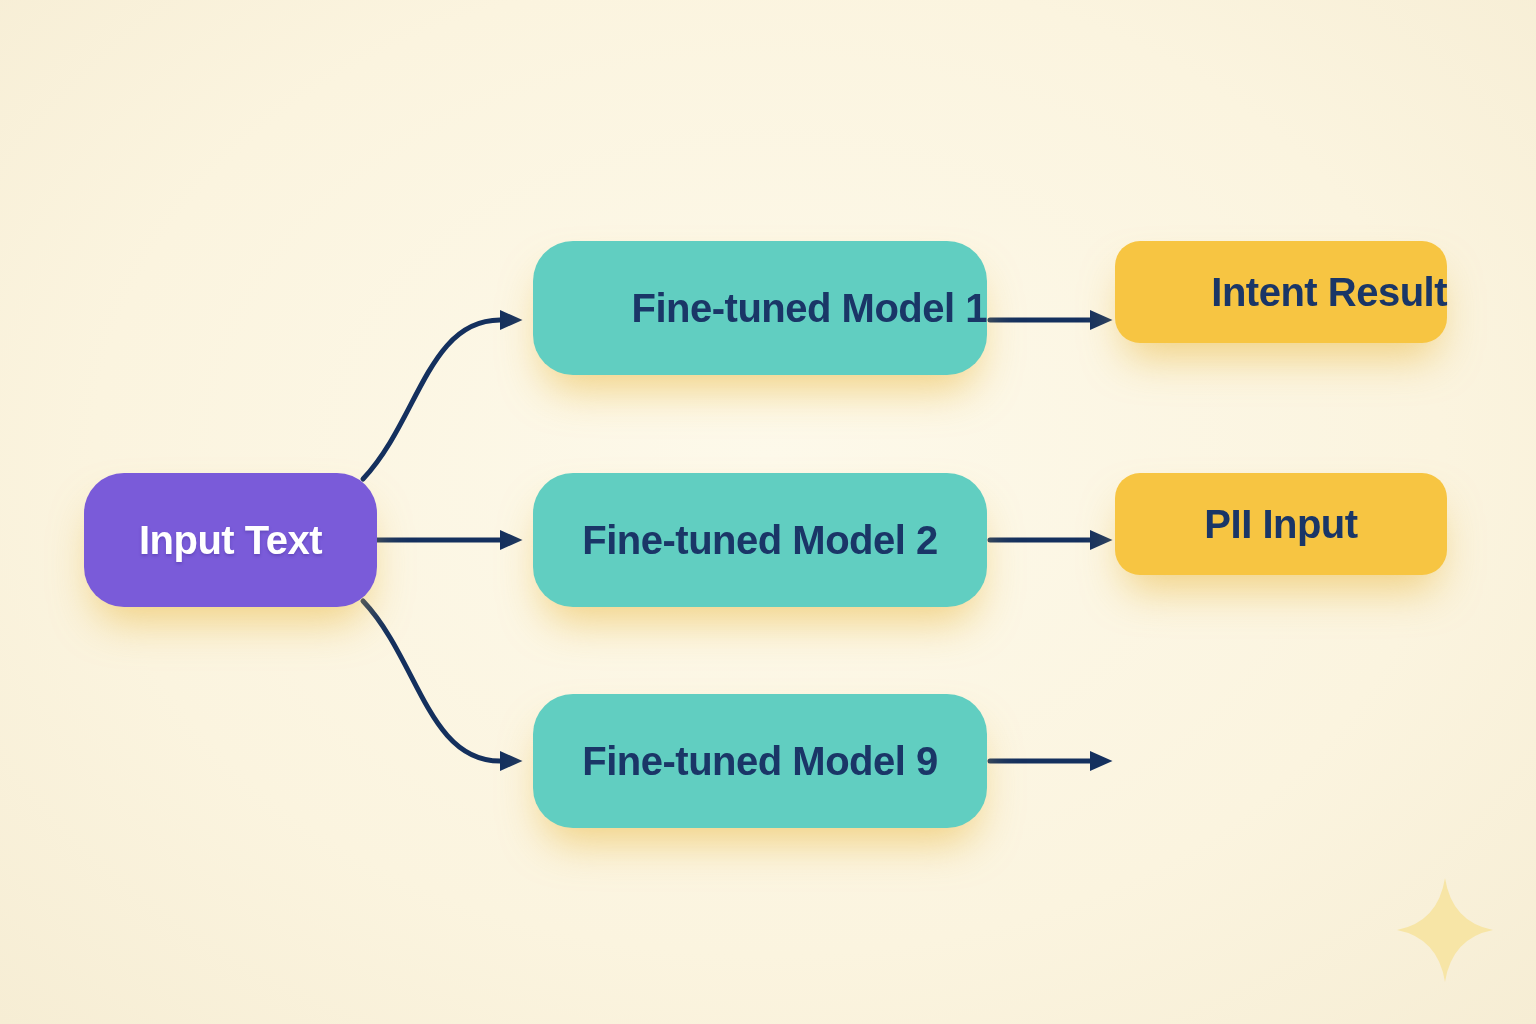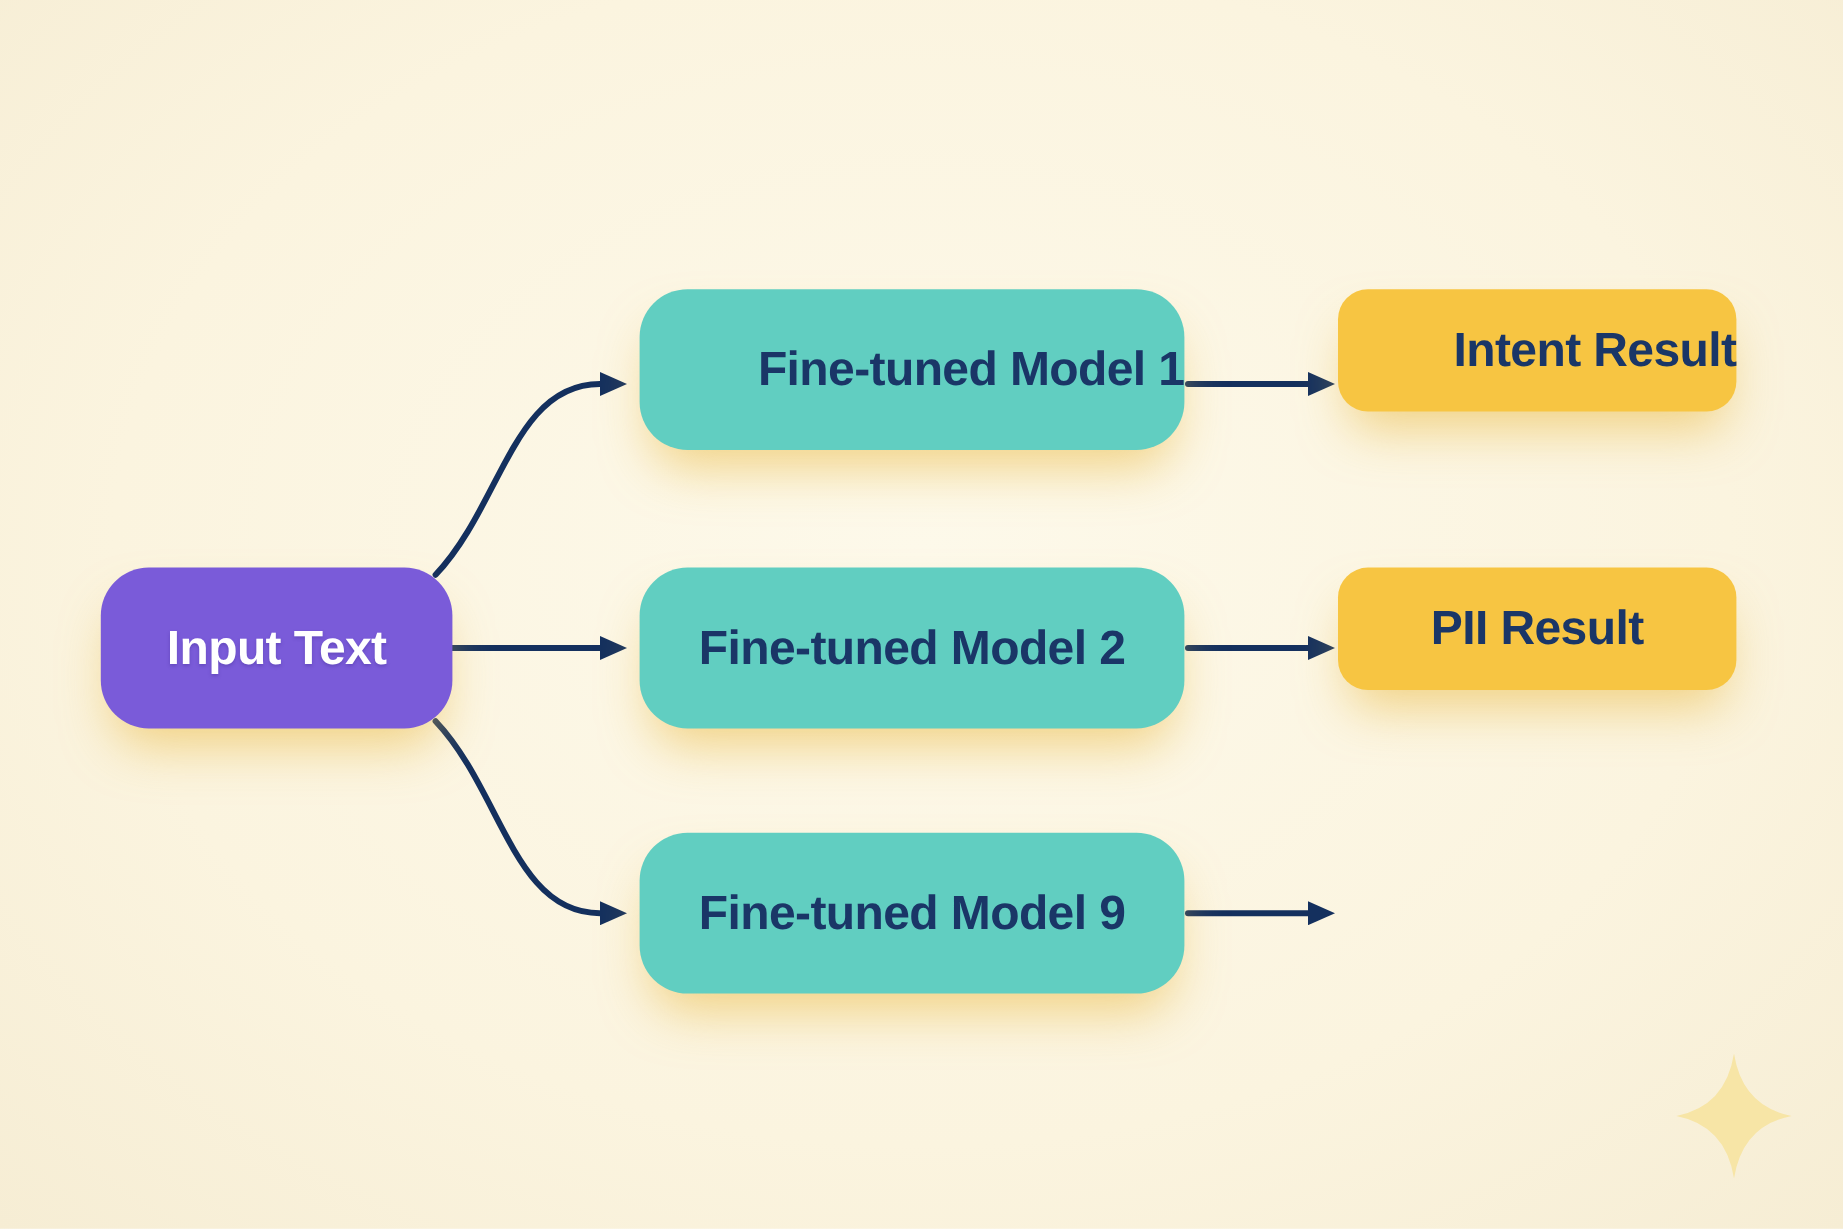--- a/index.html
+++ b/index.html
@@ -75,16 +75,16 @@
     <span>Fine-tuned Model 2</span>
   </div>
   <div class="box box-model row3">
     <span>Fine-tuned Model 9</span>
   </div>
 
   <div class="box box-result row1">
     <span>Intent Result</span>
   </div>
   <div class="box box-result row2">
-    <span>PII Result</span>
+    <span>PII Input</span>
   </div>
 
 </div>
 
 </body></html>

